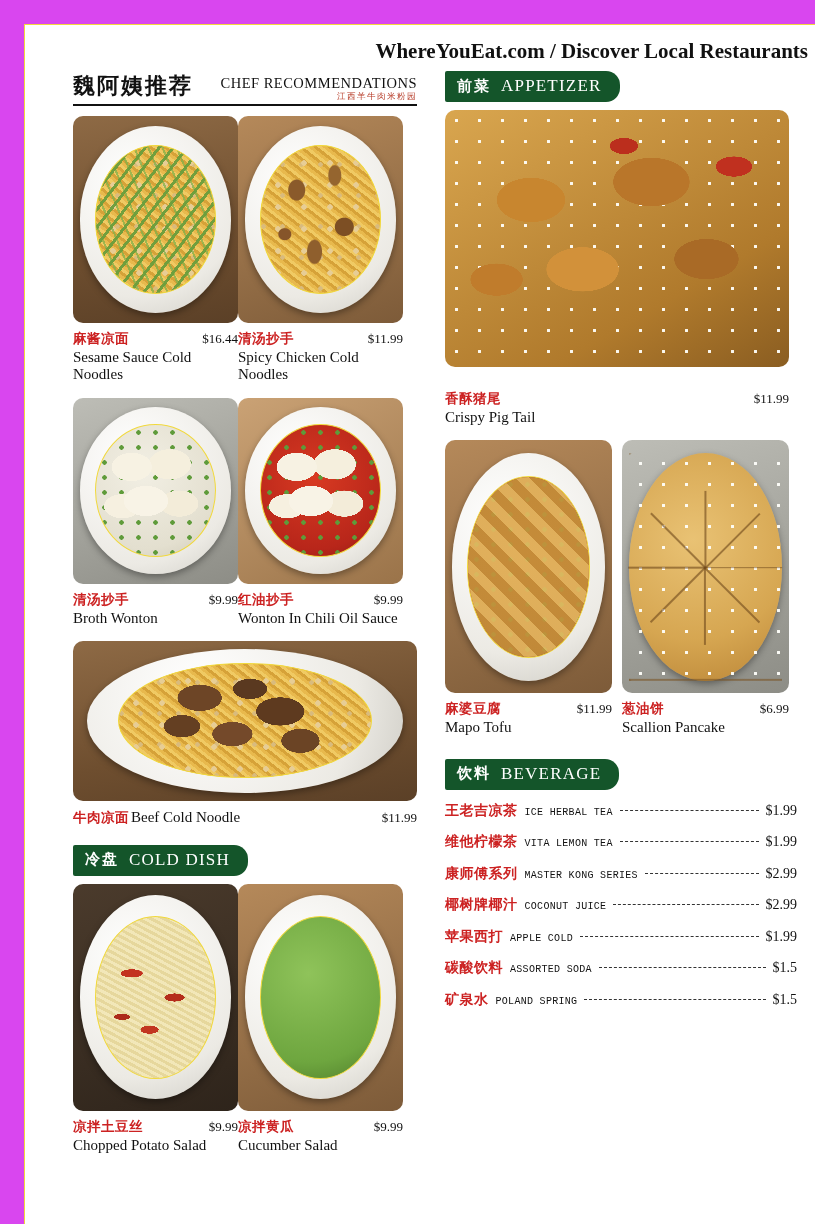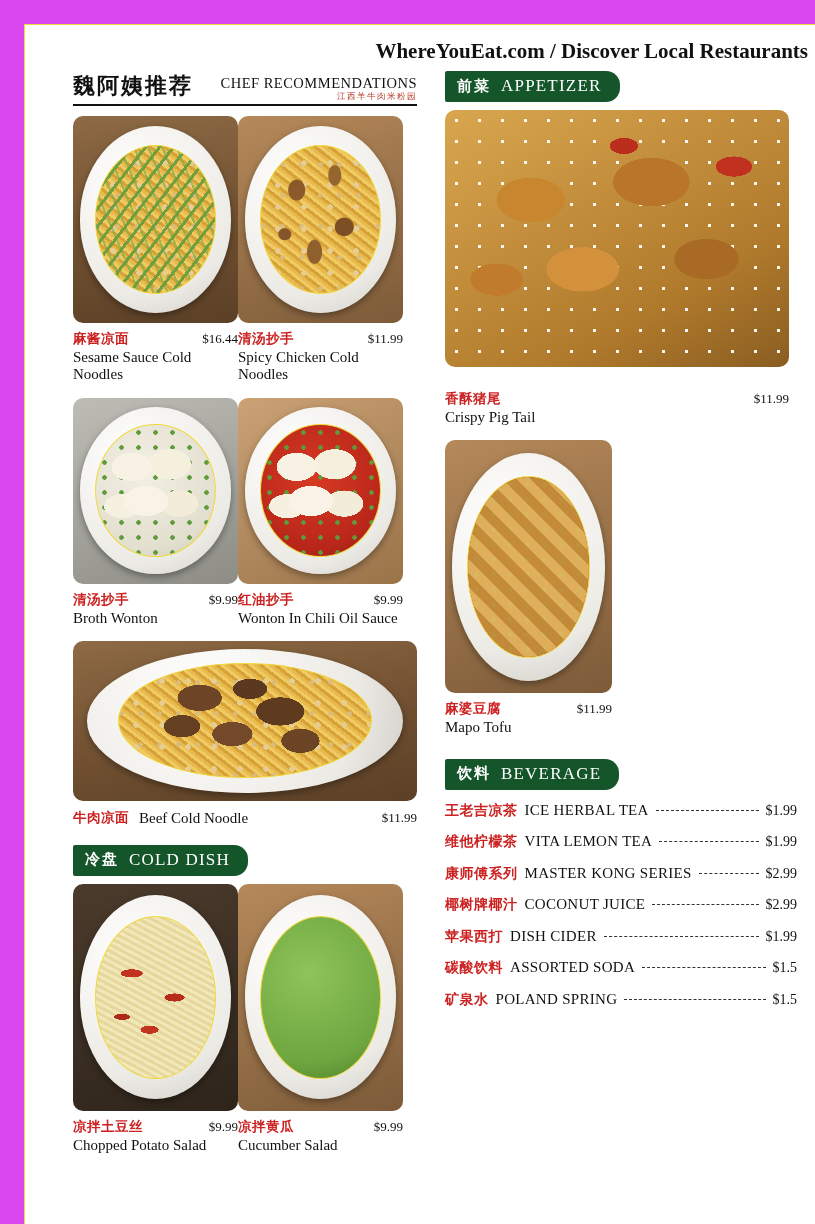--- a/index.html
+++ b/index.html
@@ -155,21 +155,21 @@
   .wide-row .photo { width: 344px; }
   .wide-name {
     display: flex;
     align-items: baseline;
     gap: 10px;
     margin-top: 8px;
     width: 344px;
     justify-content: space-between;
   }
   .wide-name .left {
-    display: flex; align-items: flex-end; gap: 10px;
+    display: flex; align-items: center; gap: 2px;
   }
 
   
   .app-photo { width: 344px; }
   .app-nameline {
     width: 344px;
     display:flex; align-items:baseline; justify-content:space-between;
     margin-top: 23px;
   }
 
@@ -186,22 +186,22 @@
   }
   .bev-cn {
     font-family: "DejaVu Sans", sans-serif;
     font-weight: bold;
     font-size: 14px;
     color: #cc2222;
     white-space: nowrap;
     letter-spacing: 0.5px;
   }
   .bev-en {
-    font-family: Liberation Serif, serif;
-    font-size: 15px;
+    font-family: Liberation Mono, monospace;
+    font-size: 10px;
     color: #111;
     white-space: nowrap;
     letter-spacing: 0.3px;
   }
   .dots {
     flex: 1;
     border-bottom: 1.5px dashed #333;
     transform: translateY(-4px);
     min-width: 20px;
   }
@@ -560,20 +560,43 @@
                 </div>
               </div>
             </div>
             <div class="nameline">
               <span class="cn-name">麻婆豆腐</span>
               <span class="price">$11.99</span>
             </div>
             <div class="en-name">Mapo Tofu</div>
           </div>
 
+          <div class="cell-app">
+            <div class="photo h-sq bg-grey">
+              <div class="bowl">
+                <div class="dish full pancake sesame">
+                  <div class="wedgelines">
+                    <i style="transform:rotate(0deg)"></i>
+                    <i style="transform:rotate(45deg)"></i>
+                    <i style="transform:rotate(90deg)"></i>
+                    <i style="transform:rotate(135deg)"></i>
+                    <i style="transform:rotate(180deg)"></i>
+                    <i style="transform:rotate(225deg)"></i>
+                    <i style="transform:rotate(270deg)"></i>
+                    <i style="transform:rotate(315deg)"></i>
+                  </div>
+                </div>
+              </div>
+            </div>
+            <div class="nameline">
+              <span class="cn-name">葱油饼</span>
+              <span class="price">$6.99</span>
+            </div>
+            <div class="en-name">Scallion Pancake</div>
+          </div>
         </div>
 
         
         <div class="banner" style="margin-top:22px;">
           <span class="cn">饮料</span>
           <span class="en">BEVERAGE</span>
         </div>
 
         <div class="bev-list">
           <div class="bev-row">
@@ -595,21 +618,21 @@
             <span class="bev-price">$2.99</span>
           </div>
           <div class="bev-row">
             <span class="bev-cn">椰树牌椰汁</span>
             <span class="bev-en">COCONUT JUICE</span>
             <span class="dots"></span>
             <span class="bev-price">$2.99</span>
           </div>
           <div class="bev-row">
             <span class="bev-cn">苹果西打</span>
-            <span class="bev-en">DISH CIDER</span>
+            <span class="bev-en">APPLE COLD</span>
             <span class="dots"></span>
             <span class="bev-price">$1.99</span>
           </div>
           <div class="bev-row">
             <span class="bev-cn">碳酸饮料</span>
             <span class="bev-en">ASSORTED SODA</span>
             <span class="dots"></span>
             <span class="bev-price">$1.5</span>
           </div>
           <div class="bev-row">

